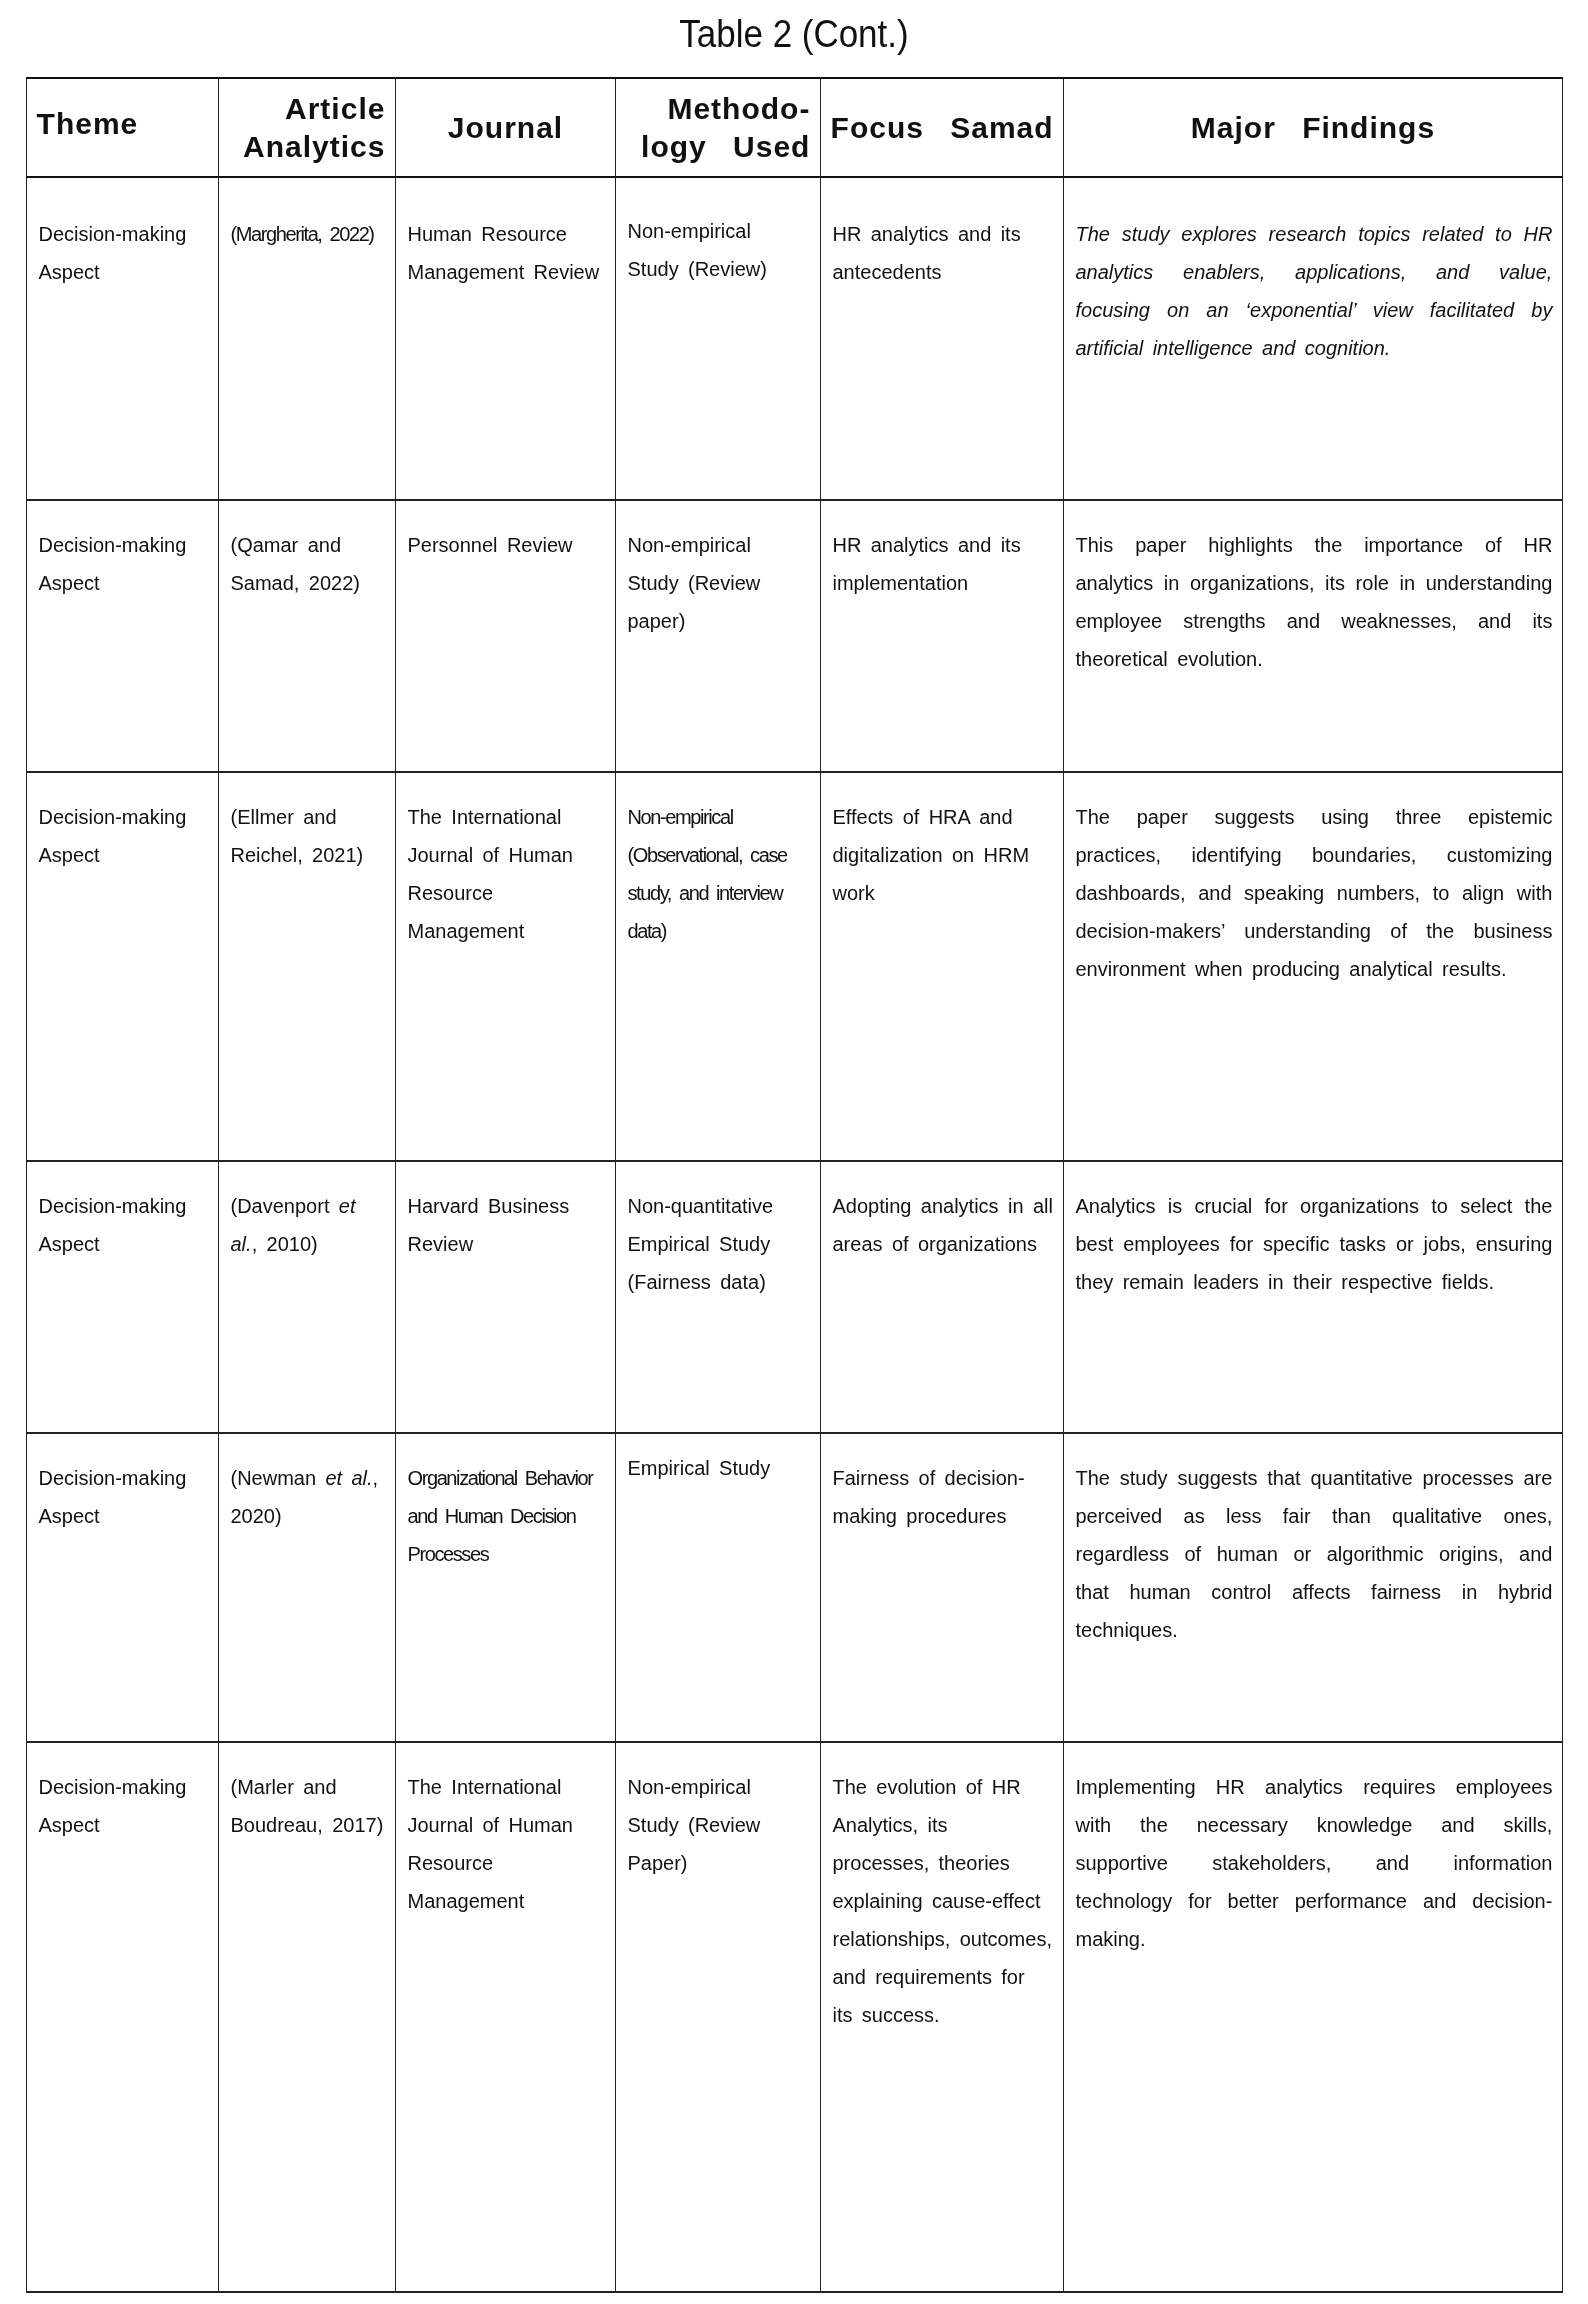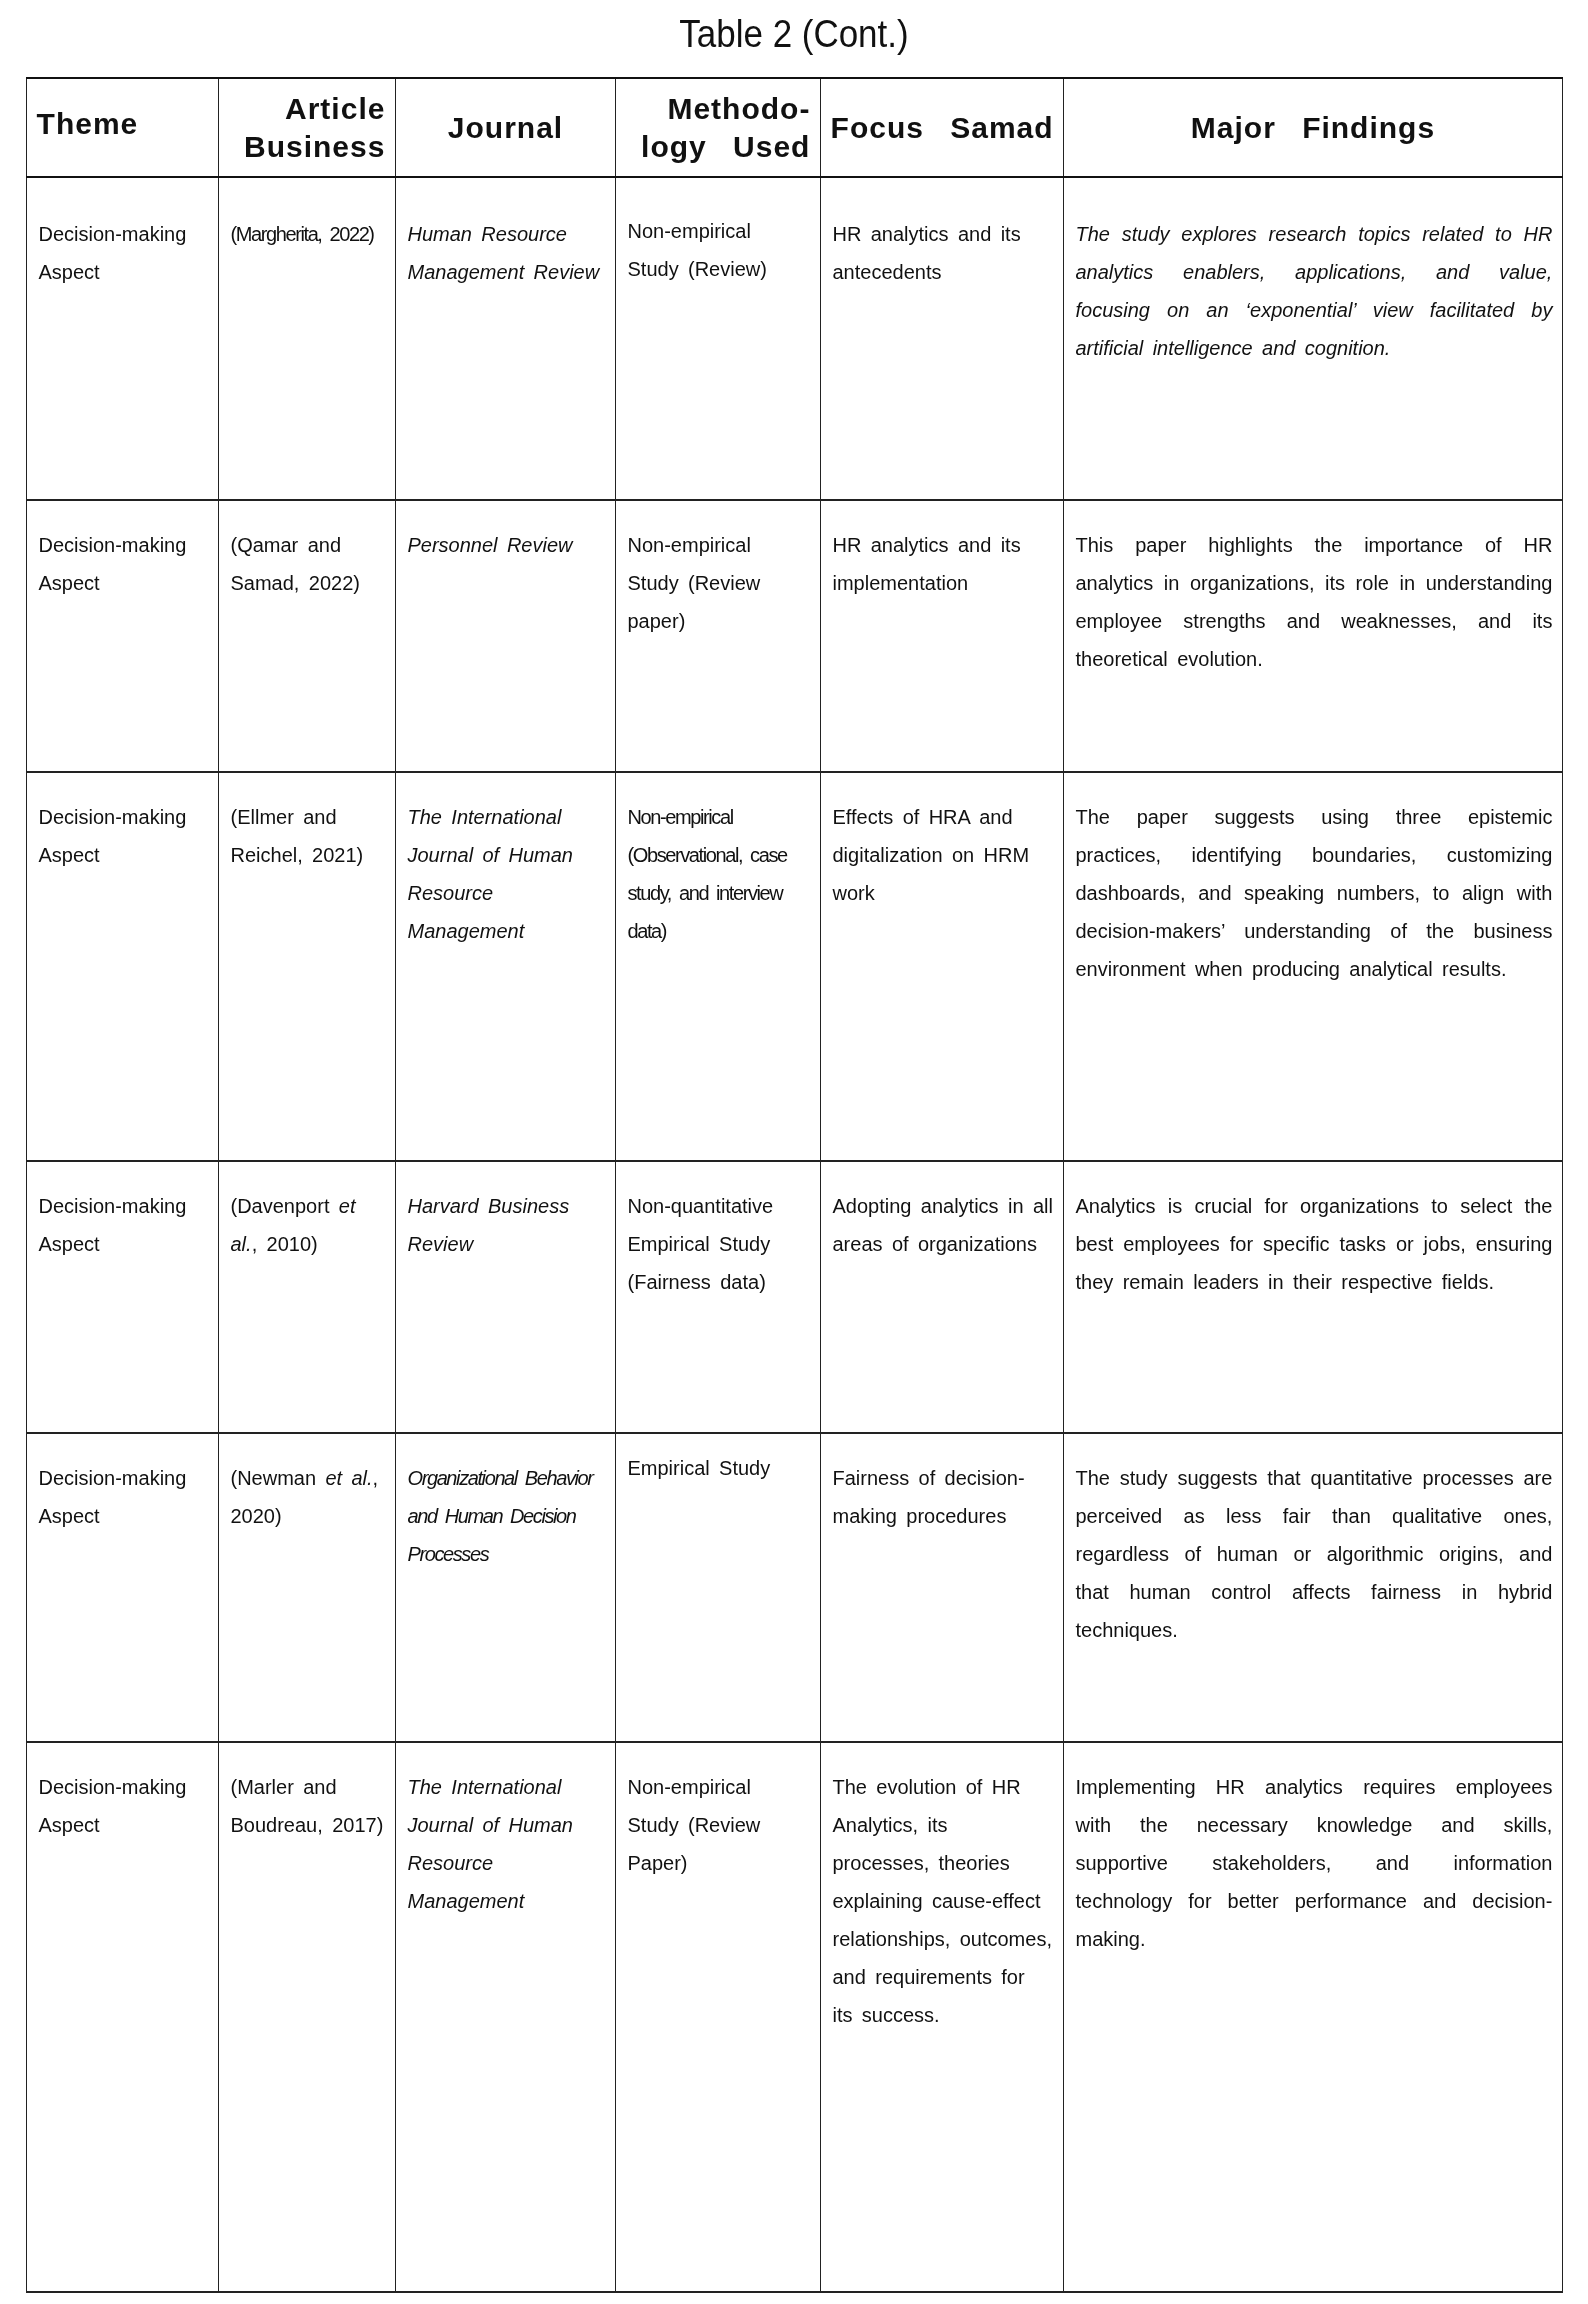--- a/index.html
+++ b/index.html
@@ -10,21 +10,21 @@
   table { position: absolute; left: 26px; top: 77px; width: 1537px; border-collapse: collapse; table-layout: fixed; }
   td, th { border: 1.4px solid #222; vertical-align: top; font-size: 20px; line-height: 38px;
            padding: 25px 9.6px 9.6px 11.5px; font-weight: normal; text-align: left; word-spacing: 3.8px; }
   tr.body-row:first-of-type td { padding-top: 37px; }
   th { font-weight: bold; vertical-align: middle; padding: 7.7px 9.6px; line-height: 38px; font-size: 30px; letter-spacing: 1px; }
   th.center { text-align: center; }
   thead tr { height: 99px; }
   thead th { border-bottom: 2.9px solid #111; }
   tbody tr td { border-bottom: 2.9px solid #222; }
   table { border-top: 2.9px solid #111; border-right: 1.9px solid #111; border-left: 1.9px solid #111; }
-  .journal { font-style: italic; }
+  .journal { }
   .findings { text-align: justify; }
   .cond { letter-spacing: -1.4px; margin-left: 16px; }
   .c1 { width: 192px; } .c2 { width: 177px; } .c3 { width: 220px; }
   .c4 { width: 205px; } .c5 { width: 243px; } .c6 { width: auto; }
   .hdr-line { display: block; text-align: right; }
 </style>
 </head>
 <body>
 
 <div class="title">Table 2 (Cont.)</div>
@@ -38,21 +38,21 @@
       <col class="c5">
       <col class="c6">
   </colgroup>
   <thead>
     <tr>
       <th style="vertical-align:top;padding-top:26px;">
         <span>Theme</span>
       </th>
       <th class="center">
         <span class="hdr-line">Article</span>
-        <span class="hdr-line">Business</span>
+        <span class="hdr-line">Analytics</span>
       </th>
       <th class="center">
         <span>Journal</span>
       </th>
       <th class="center">
         <span class="hdr-line">Methodo-</span>
         <span class="hdr-line" style="white-space:pre;">logy  Used</span>
       </th>
       <th>
         <span style="white-space:pre;">Focus  Samad</span>

